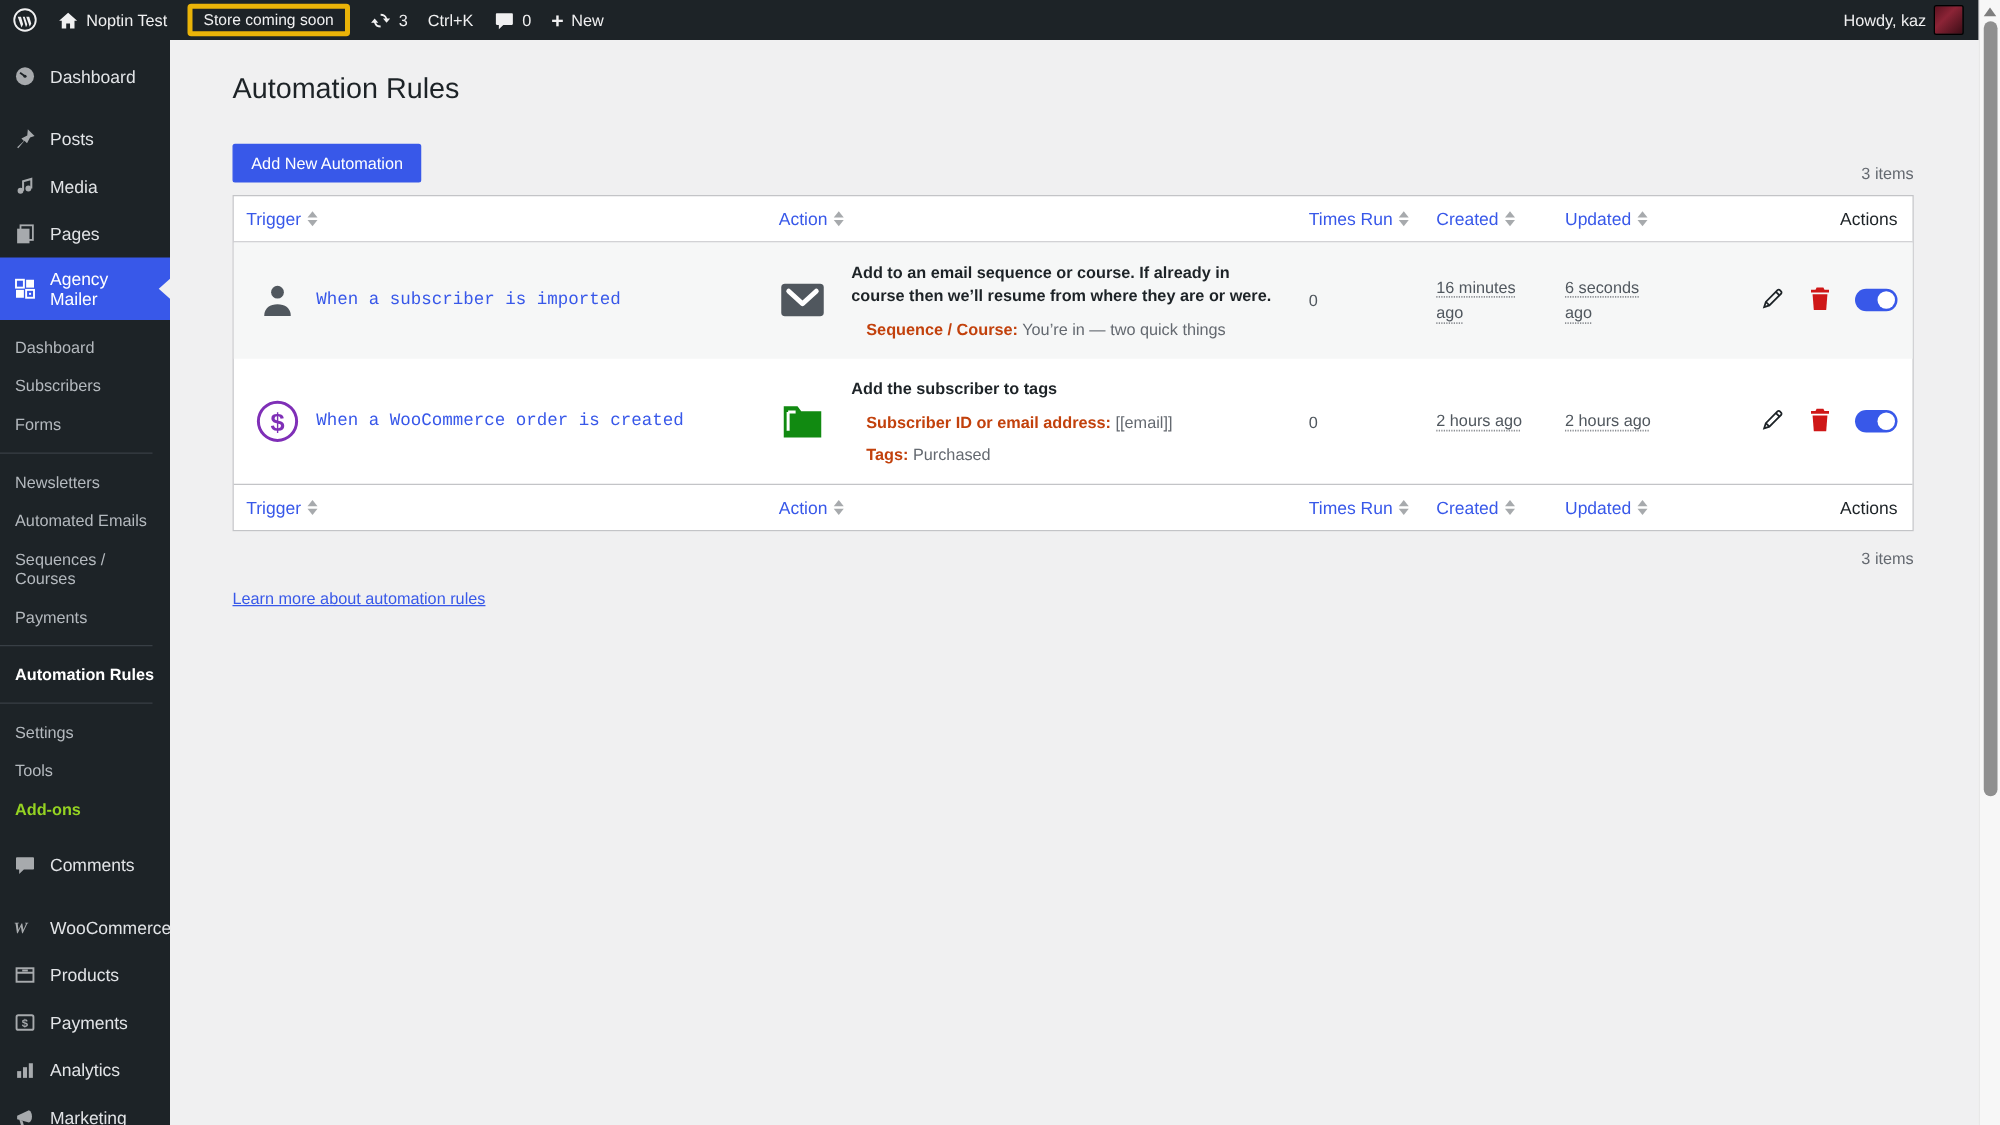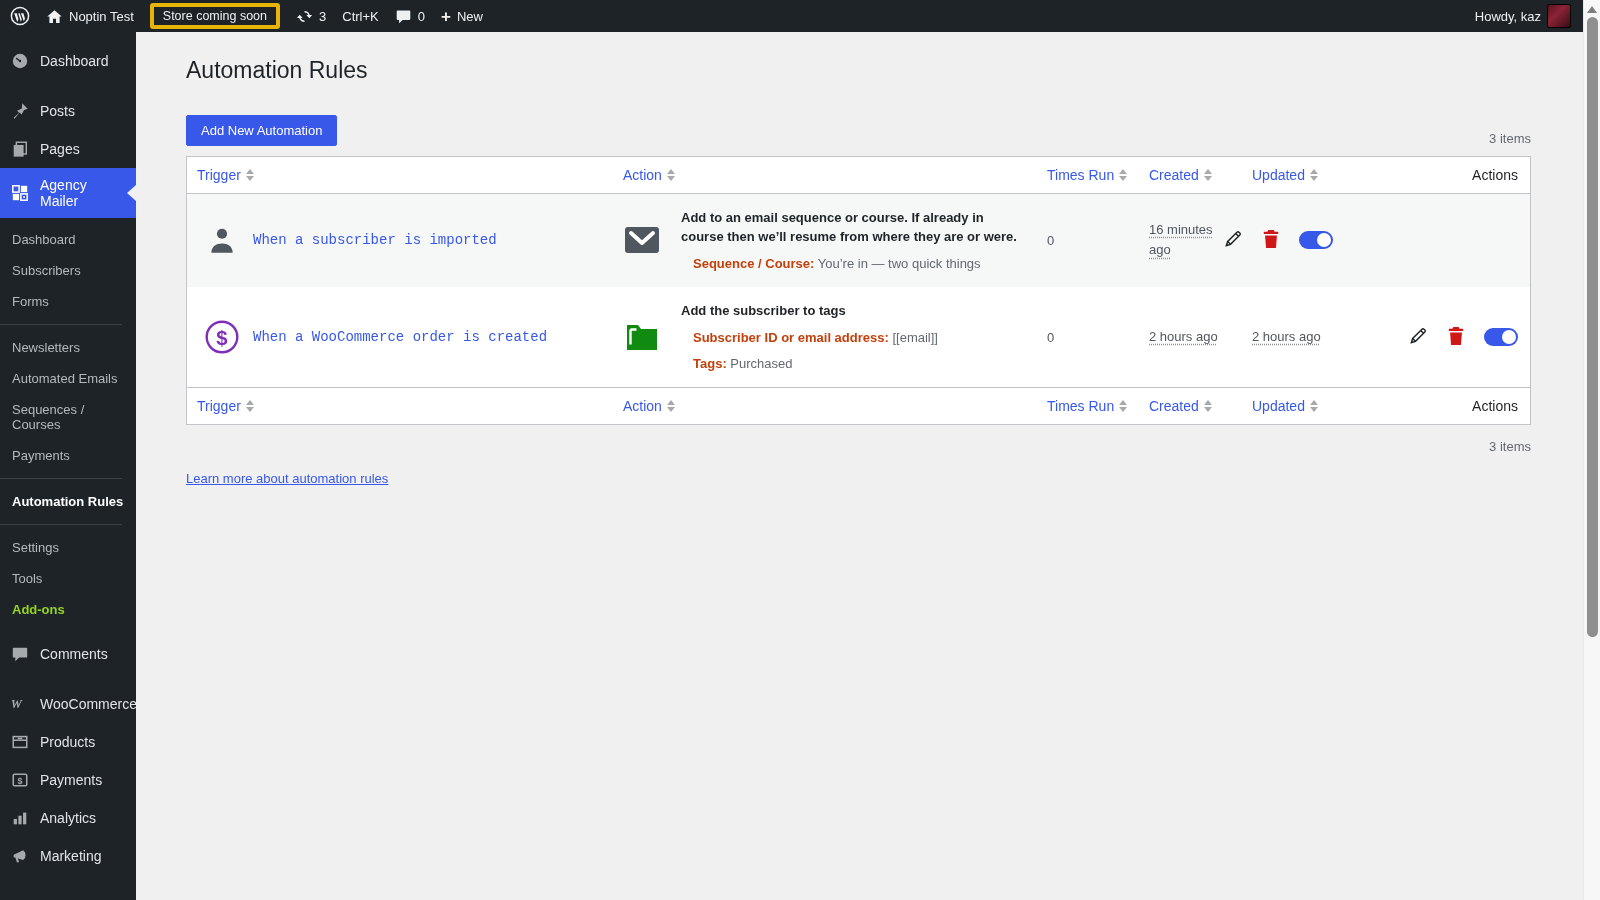--- a/index.html
+++ b/index.html
@@ -145,20 +145,30 @@
     <span class="mi">
       <svg width="18" height="18" viewBox="0 0 20 20">
           <path d="M12.5 1.5 L18.5 7.5 L14.5 8.8 L11.8 14 L9.5 11.7 L4 18.5 L3 17.5 L9 12 L6.8 9.8 L12 7.2 Z" fill="currentColor"></path>
         </svg>
     </span>
     <span>Posts</span>
   </div>
   <div class="menu-item">
     <span class="mi">
       <svg width="18" height="18" viewBox="0 0 20 20">
+          <circle cx="6" cy="14" r="2.6" fill="currentColor"></circle>
+          <circle cx="13" cy="12" r="2.6" fill="currentColor"></circle>
+          <path d="M8.3 14V5.5l7.3-2v8.5" stroke="currentColor" stroke-width="1.8" fill="none"></path>
+        </svg>
+    </span>
+    <span>Media</span>
+  </div>
+  <div class="menu-item">
+    <span class="mi">
+      <svg width="18" height="18" viewBox="0 0 20 20">
           <rect x="6" y="2.5" width="11" height="13" fill="none" stroke="currentColor" stroke-width="1.6"></rect>
           <rect x="3" y="5.5" width="11" height="13" fill="currentColor"></rect>
         </svg>
     </span>
     <span>Pages</span>
   </div>
 
   <div class="menu-item active">
     <span class="mi">
       <svg width="18" height="18" viewBox="0 0 20 20">
@@ -330,20 +340,23 @@
         </span>
         <span class="action-text">
           <span class="action-title">Add to an email sequence or course. If already in course then we’ll resume from where they are or were.</span>
           <span class="meta-line"><b>Sequence / Course:</b> <span>You’re in — two quick things</span></span>
         </span>
       </div>
       <div class="cell num-cell">0</div>
       <div class="cell time-cell">
           <span class="time-abbr">16 minutes ago</span>
         </div>
+      <div class="cell time-cell">
+          <span class="time-abbr">6 seconds ago</span>
+        </div>
       <div class="cell actions-cell">
         <button class="icon-btn">
           <span>
             <svg width="20" height="20" viewBox="0 0 24 24">
                 <path d="M4 20l1.6-5L16.8 3.8a1.6 1.6 0 0 1 2.3 0l1.1 1.1a1.6 1.6 0 0 1 0 2.3L9 18.4z" fill="none" stroke="#1d2327" stroke-width="1.7"></path>
                 <path d="M15.3 5.3l3.4 3.4" stroke="#1d2327" stroke-width="1.7"></path>
                 <path d="M5.6 15l3.4 3.4" stroke="#1d2327" stroke-width="1.7"></path>
               </svg>
           </span>
         </button>

